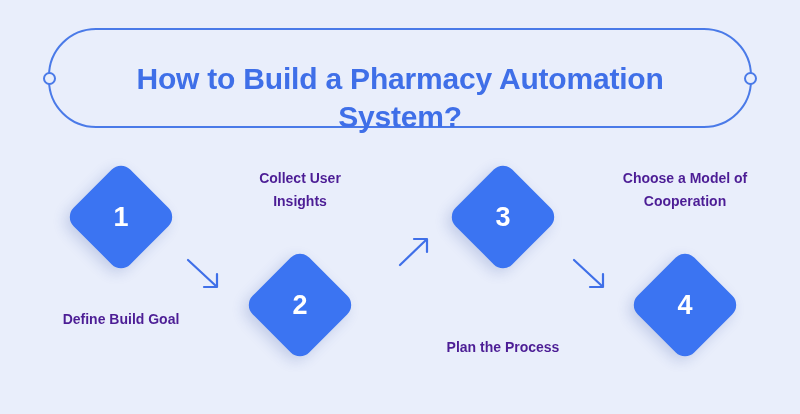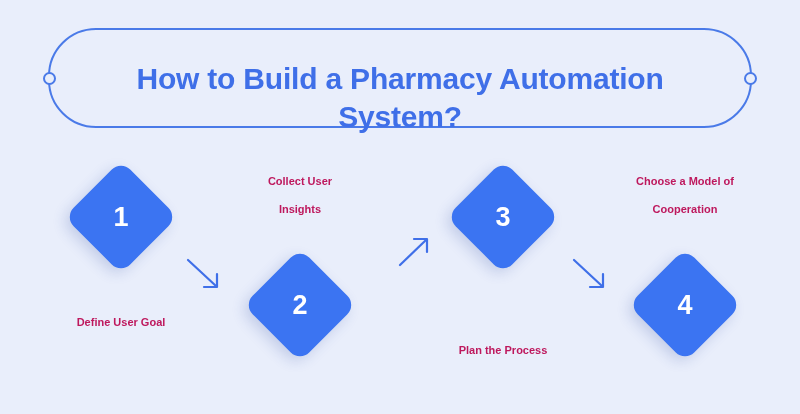--- a/index.html
+++ b/index.html
@@ -87,24 +87,24 @@
     display: flex;
     align-items: center;
     justify-content: center;
     color: #ffffff;
     font-size: 27px;
     font-weight: bold;
     line-height: 1;
   }
   .step-label {
     position: absolute;
-    color: #be185d;
-    font-size: 11px;
+    color: #4c1d95;
+    font-size: 14px;
     font-weight: bold;
-    line-height: 28px;
+    line-height: 23px;
     text-align: center;
     white-space: pre-line;
   }
 
   
   #step-1 { left: 81px; top: 177px; }
   #step-1 .step-label { left: -81px; top: 131px; width: 242px; }
 
   
   #step-2 { left: 260px; top: 265px; }
@@ -133,21 +133,21 @@
 
   <div class="title-banner">
     <span class="banner-node left"></span>
     <span class="banner-node right"></span>
   </div>
   <h1 class="title-text">How to Build a Pharmacy Automation System?</h1>
 
   <div class="step" id="step-1">
     <div class="diamond"></div>
     <div class="diamond-number">1</div>
-    <div class="step-label">Define User Goal</div>
+    <div class="step-label">Define Build Goal</div>
   </div>
 
   <div class="arrow" id="arrow-1">
     <svg width="42" height="40" viewBox="0 0 42 40" aria-hidden="true">
       <path d="M2 2 L30 28" stroke="#3f6fe8" stroke-width="2.2" fill="none" stroke-linecap="round"></path>
       <path d="M31 29 L31 16 M31 29 L18 29" stroke="#3f6fe8" stroke-width="2.2" fill="none" stroke-linecap="round"></path>
     </svg>
   </div>
 
   <div class="step" id="step-2">

